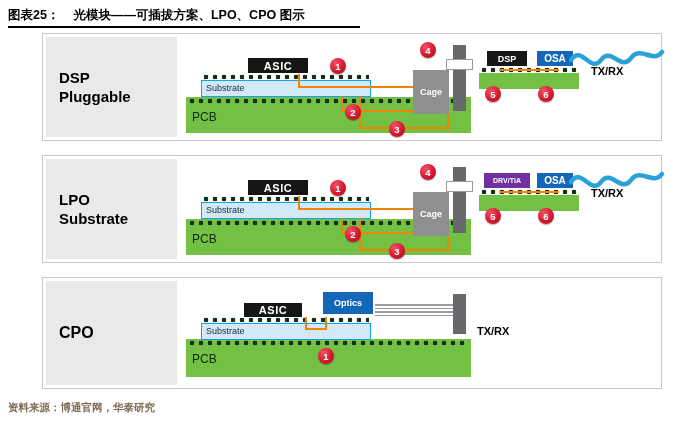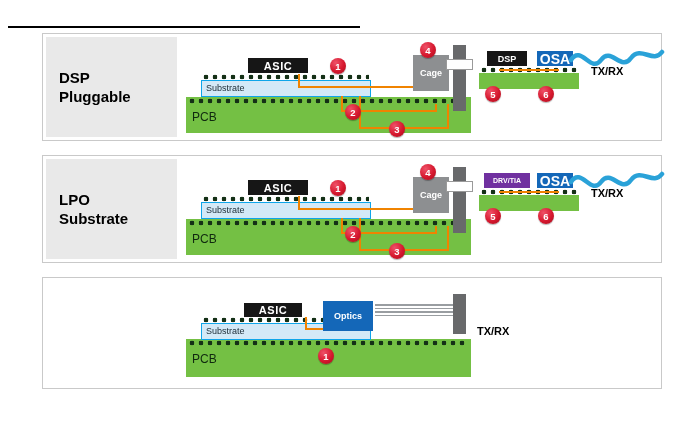--- a/index.html
+++ b/index.html
@@ -28,21 +28,21 @@
   
   .dots{height:6px;background-image:radial-gradient(circle at 3px 3px,#143016 2.1px,transparent 2.6px);
         background-size:9px 6px;background-repeat:repeat-x}
   .pcb{background:var(--pcb-green,#74c044)}
   .blk-label{position:absolute;left:6px;top:13px;font-size:12px;color:#10290f}
   .substrate{background:var(--substrate-blue,#d3e9f7);border:1px solid #0ea5e9;
              font-size:9px;color:#20303a;padding:2px 0 8px 4px}
   .asic,.chip,.osa,.cage{color:#fff;display:flex;align-items:center;justify-content:center;font-weight:700}
   .asic{background:var(--asic-black,#161616);font-size:11px;letter-spacing:.5px}
   .cage{background:var(--cage-gray,#8d8f91);font-size:9px}
-  .osa{background:var(--osa-blue,#1467b8);font-size:14px}
+  .osa{background:var(--osa-blue,#1467b8);font-size:10px}
   .optics{background:var(--osa-blue,#1467b8);color:#fff;display:flex;align-items:center;justify-content:center;
           font-weight:700;font-size:9px}
   .chip-dsp{background:var(--asic-black,#161616);font-size:9px}
   .chip-lpo{background:var(--drv-purple,#7030a0);font-size:7px}
   .trace{background:var(--trace-orange,#f08300)}
   .plate{background:var(--plate-gray,#68696b)}
   .slot{background:#fff;border:1px solid #9a9a9a}
   .mboard{background:var(--pcb-green,#74c044)}
   .txt{font-size:11px;font-weight:600;color:#000;white-space:nowrap}
   .badge{width:16px;height:16px;border-radius:50%;
@@ -57,21 +57,21 @@
   .g-subdots{left:160px;top:40px;width:166px}
   .g-asic{left:205px;top:24px;width:60px;height:15px}
   .g-t0{left:255px;top:40px;width:2px;height:13px}
   .g-t1{left:255px;top:52px;width:117px;height:2px}
   .g-t2a{left:298px;top:62px;width:2px;height:16px}
   .g-t2b{left:298px;top:76px;width:96px;height:2px}
   .g-t2c{left:392px;top:70px;width:2px;height:8px}
   .g-t3a{left:316px;top:62px;width:2px;height:33px}
   .g-t3b{left:316px;top:93px;width:90px;height:2px}
   .g-t3c{left:404px;top:70px;width:2px;height:25px}
-  .g-cage{left:370px;top:21px;width:36px;height:36px}
+  .g-cage{left:370px;top:36px;width:36px;height:44px}
   .g-plate{left:410px;top:11px;width:13px;height:66px}
   .g-slot{left:403px;top:25px;width:27px;height:11px}
   .g-mboard{left:436px;top:39px;width:100px;height:16px}
   .g-mdots{left:438px;top:33px;width:96px}
   .g-mtrace{left:456px;top:35px;width:60px;height:2px}
   .g-chip{left:444px;top:17px;width:40px;height:15px}
   .g-chip.chip-lpo{left:441px;width:46px}
   .g-osa{left:494px;top:17px;width:36px;height:15px}
   .g-fiber{left:526px;top:6px;width:96px;height:36px}
   .g-txrx{left:548px;top:31px}
@@ -81,36 +81,39 @@
   .g-b4{left:377px;top:8px}
   .g-b5{left:442px;top:52px}
   .g-b6{left:495px;top:52px}
 
   
   .c-pcb{left:143px;top:61px;width:285px;height:38px}
   .c-pcbdots{left:146px;top:62px;width:279px}
   .c-sub{left:158px;top:45px;width:170px;height:17px}
   .c-subdots{left:160px;top:39px;width:166px}
   .c-asic{left:201px;top:25px;width:58px;height:14px}
-  .c-optics{left:280px;top:23px;width:50px;height:30px}
+  .c-optics{left:280px;top:14px;width:50px;height:22px}
   .c-staple{left:262px;top:39px;width:22px;height:13px;border:2px solid var(--trace-orange,#f08300);border-top:none}
   .c-ribbon{left:332px;top:26px;width:79px;height:14px;
             background:repeating-linear-gradient(to bottom,var(--ribbon-gray,#999da1) 0 1.6px,transparent 1.6px 3.6px)}
   .c-plate{left:410px;top:16px;width:13px;height:40px}
   .c-txrx{left:434px;top:47px}
   .c-b1{left:275px;top:70px}
 
   
   .source{position:absolute;left:8px;top:401px;font-size:10.5px;font-weight:700;color:#7d6c54}
 </style>
 </head>
 <body>
 
 <div class="page">
 
+  <div class="titlebar">
+    <span class="fig-label">图表25：</span><span class="fig-title">光模块——可插拔方案、LPO、CPO 图示</span>
+  </div>
   <div class="title-rule"></div>
 
   <section class="panel p1">
     <div class="plabel">
       <span>DSP
 Pluggable</span>
     </div>
     <div class="diag">
       <div class="pcb g-pcb">
         <span class="blk-label">PCB</span>
@@ -188,32 +191,36 @@
       <div class="badge g-b1">1</div>
       <div class="badge g-b2">2</div>
       <div class="badge g-b3">3</div>
       <div class="badge g-b4">4</div>
       <div class="badge g-b5">5</div>
       <div class="badge g-b6">6</div>
     </div>
   </section>
 
   <section class="panel p3">
+    <div class="plabel">
+      <span>CPO</span>
+    </div>
     <div class="diag">
       <div class="pcb c-pcb">
         <span class="blk-label">PCB</span>
       </div>
       <div class="dots c-pcbdots"></div>
       <div class="substrate c-sub">
         <span>Substrate</span>
       </div>
       <div class="dots c-subdots"></div>
       <div class="c-staple"></div>
       <div class="asic c-asic">ASIC</div>
       <div class="optics c-optics">Optics</div>
       <div class="c-ribbon"></div>
       <div class="plate c-plate"></div>
       <div class="txt c-txrx">TX/RX</div>
       <div class="badge c-b1">1</div>
     </div>
   </section>
 
+  <div class="source">资料来源：博通官网，华泰研究</div>
 </div>
 
 </body></html>

